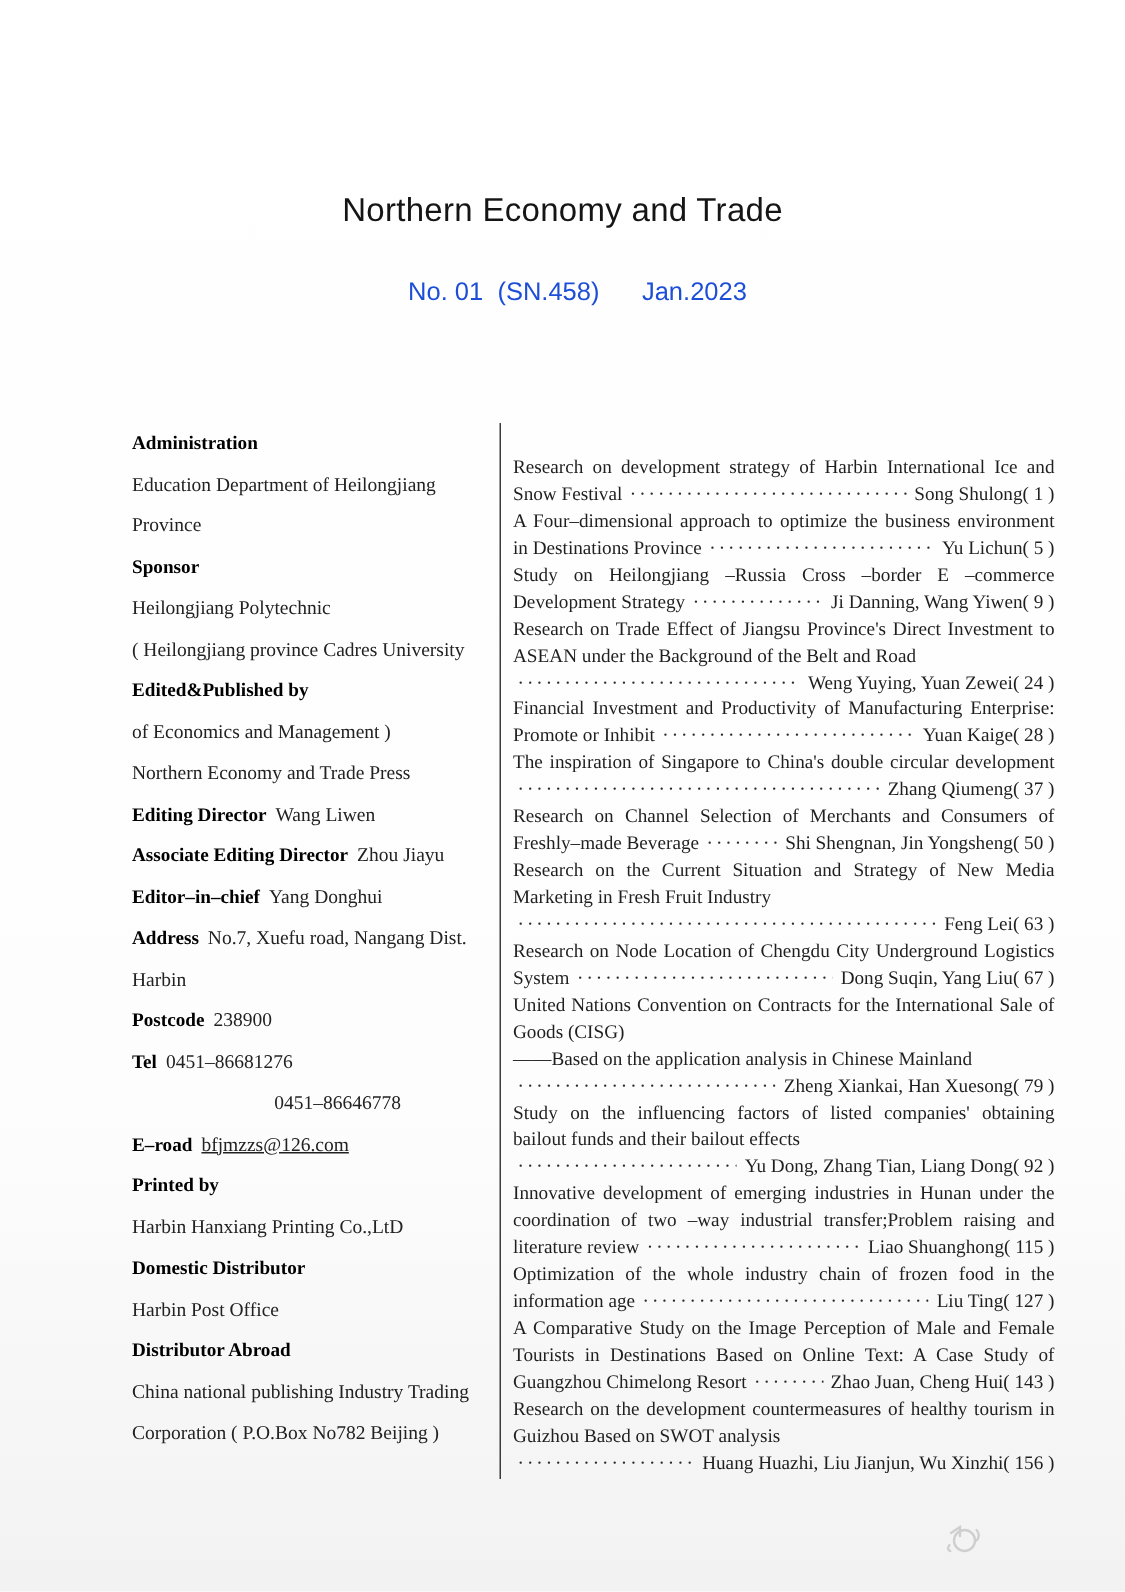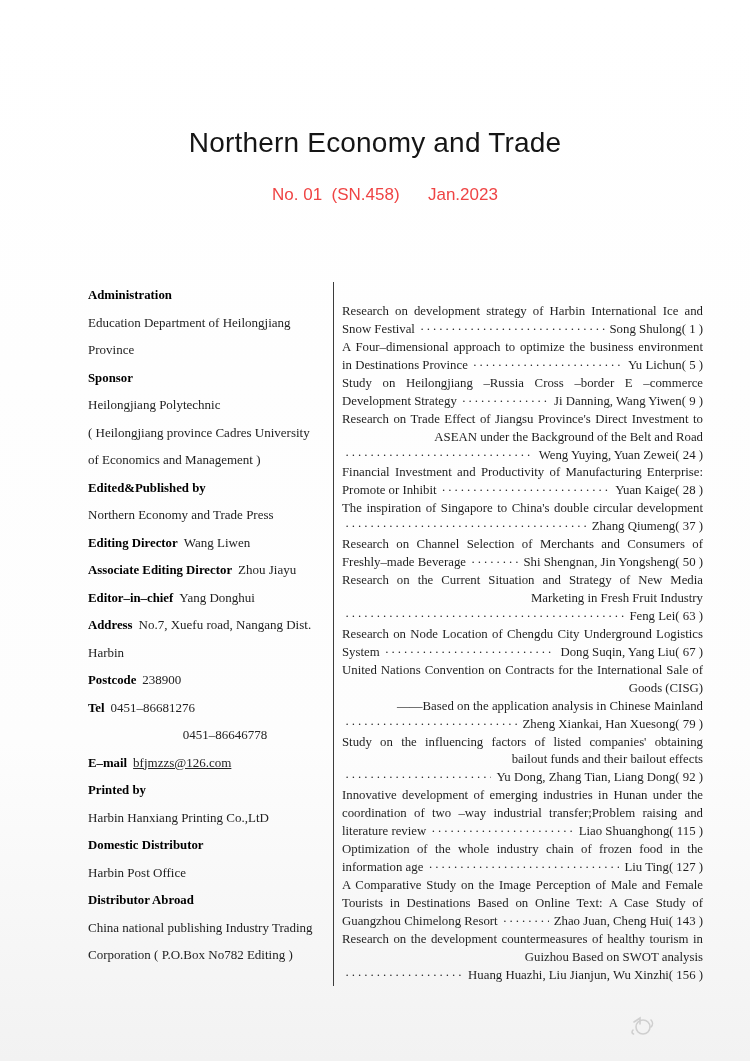--- a/index.html
+++ b/index.html
@@ -8,28 +8,28 @@
     background:linear-gradient(180deg,#ffffff 0%,#fdfdfd 70%,#f2f2f2 100%);
     font-family:"Liberation Serif",serif;
     color:#1c1c1c;
     position:relative;
     overflow:hidden;
   }
   .journal-title{
     position:absolute;top:127px;left:0;right:0;
     text-align:center;
     font-family:"Liberation Sans",sans-serif;
-    font-size:28px;font-weight:400;color:#151515;
+    font-size:22px;font-weight:400;color:#151515;
     letter-spacing:0.2px;
   }
   .issue-line{
     position:absolute;top:185px;left:0;right:0;
     text-align:center;
     font-family:"Liberation Sans",sans-serif;
-    font-size:17px;font-weight:400;color:#ef4444;
+    font-size:17px;font-weight:400;color:#1d4ed8;
     white-space:pre;
     margin-left:20px;
   }
   .divider{
     position:absolute;left:333px;top:282px;
     width:1px;height:704px;background:#3c3c3c;
   }
   .pub-col{
     position:absolute;left:88px;top:281px;width:244px;
   }
@@ -49,21 +49,20 @@
     font-size:13px;color:#222;
   }
   .pub-text.underline{text-decoration:underline;}
   .toc-col{
     position:absolute;left:342px;top:283px;width:361px;margin-top:20px;
   }
   .toc-line{
     height:17.95px;line-height:17.95px;
     font-size:12.8px;color:#1f1f1f;
     white-space:nowrap;
-    text-align:right;
   }
   .toc-line.fill{
     white-space:normal;
     text-align:justify;
     text-align-last:justify;
     word-spacing:0.5px;
   }
   .toc-line.leader,.toc-line.dleader{
     display:flex;align-items:baseline;
   }
@@ -96,39 +95,39 @@
 
 <div class="divider"></div>
 
 <div class="pub-col" id="pub-col">
     <div class="pub-line"><span class="pub-label">Administration</span></div>
     <div class="pub-line"><span class="pub-text">Education Department of Heilongjiang</span></div>
     <div class="pub-line"><span class="pub-text">Province</span></div>
     <div class="pub-line"><span class="pub-label">Sponsor</span></div>
     <div class="pub-line"><span class="pub-text">Heilongjiang Polytechnic</span></div>
     <div class="pub-line"><span class="pub-text">( Heilongjiang province Cadres University</span></div>
+    <div class="pub-line"><span class="pub-label">Edited&amp;Published by</span></div>
     <div class="pub-line"><span class="pub-text">of Economics and Management )</span></div>
-    <div class="pub-line"><span class="pub-label">Edited&amp;Published by</span></div>
     <div class="pub-line"><span class="pub-text">Northern Economy and Trade Press</span></div>
     <div class="pub-line"><span class="pub-label">Editing Director</span><span class="pub-text">Wang Liwen</span></div>
     <div class="pub-line"><span class="pub-label">Associate Editing Director</span><span class="pub-text">Zhou Jiayu</span></div>
     <div class="pub-line"><span class="pub-label">Editor–in–chief</span><span class="pub-text">Yang Donghui</span></div>
     <div class="pub-line"><span class="pub-label">Address</span><span class="pub-text">No.7,  Xuefu road, Nangang Dist.</span></div>
     <div class="pub-line"><span class="pub-text">Harbin</span></div>
     <div class="pub-line"><span class="pub-label">Postcode</span><span class="pub-text">238900</span></div>
     <div class="pub-line"><span class="pub-label">Tel</span><span class="pub-text">0451–86681276</span></div>
     <div class="pub-line indent"><span class="pub-text">0451–86646778</span></div>
-    <div class="pub-line"><span class="pub-label">E–mail</span><span class="pub-text underline">bfjmzzs@126.com</span></div>
+    <div class="pub-line"><span class="pub-label">E–road</span><span class="pub-text underline">bfjmzzs@126.com</span></div>
     <div class="pub-line"><span class="pub-label">Printed by</span></div>
     <div class="pub-line"><span class="pub-text">Harbin Hanxiang Printing Co.,LtD</span></div>
     <div class="pub-line"><span class="pub-label">Domestic Distributor</span></div>
     <div class="pub-line"><span class="pub-text">Harbin Post Office</span></div>
     <div class="pub-line"><span class="pub-label">Distributor Abroad</span></div>
     <div class="pub-line"><span class="pub-text">China national publishing Industry Trading</span></div>
-    <div class="pub-line"><span class="pub-text">Corporation ( P.O.Box No782 Editing )</span></div>
+    <div class="pub-line"><span class="pub-text">Corporation ( P.O.Box No782 Beijing )</span></div>
   </div>
 
 <div class="toc-col" id="toc-col">
     <div class="toc-line fill">Research on development strategy of Harbin International Ice and</div>
     <div class="toc-line leader">
       <span class="lead-text">Snow Festival</span>
       <span class="dots">··········································································································································································</span>
       <span class="authors">Song Shulong( 1 )</span>
     </div>
     <div class="toc-line fill">A Four–dimensional approach to optimize the business environment</div>

